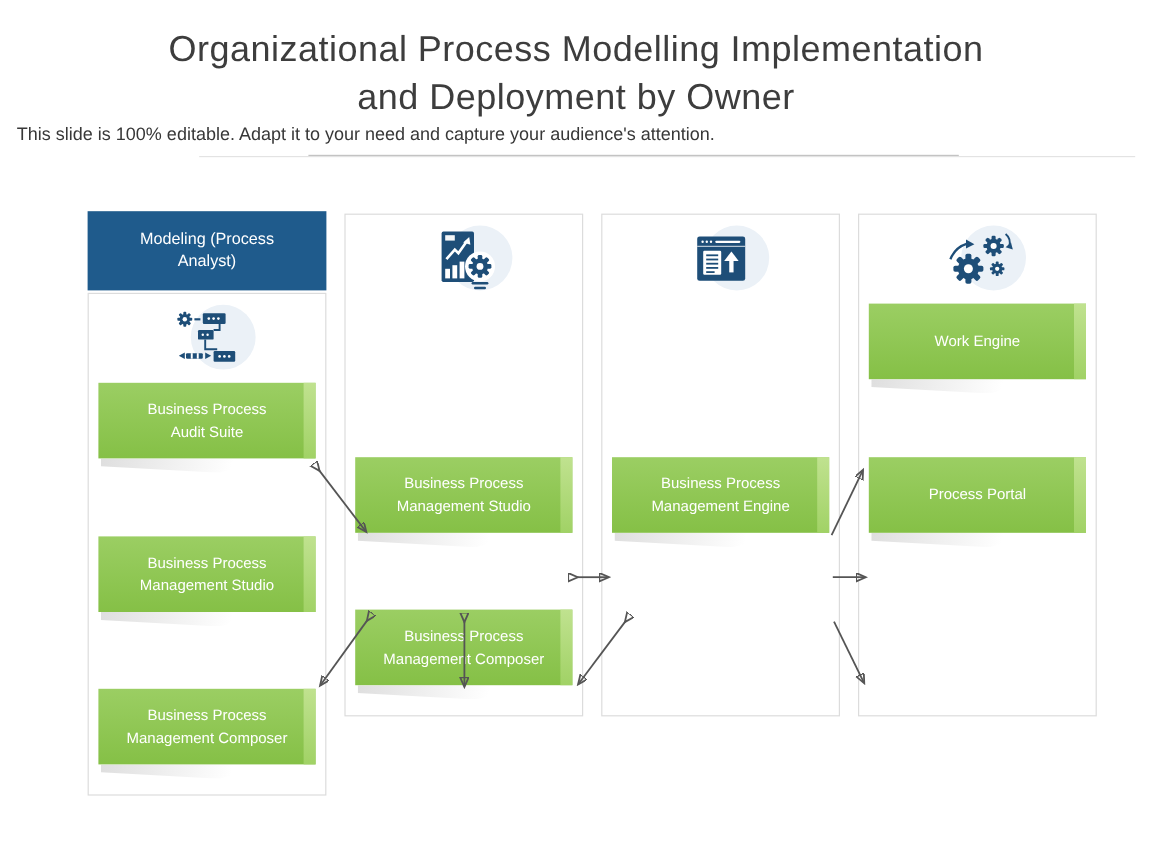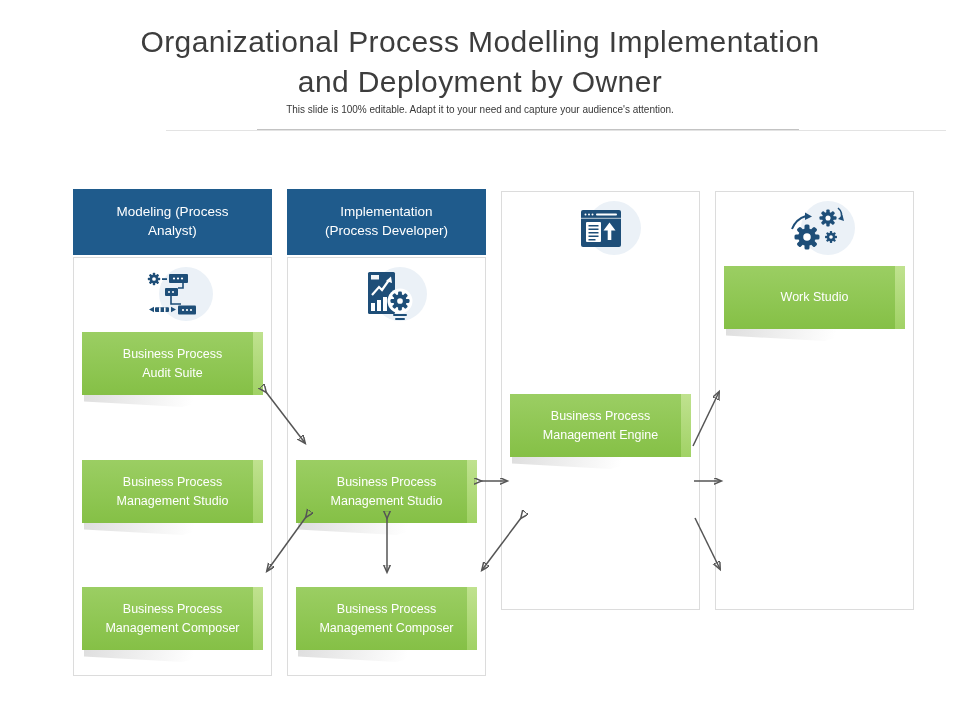--- a/index.html
+++ b/index.html
@@ -7,27 +7,27 @@
     position:relative;width:932px;height:720px;background:#ffffff;overflow:hidden;
     font-family:"Liberation Sans", sans-serif;margin:0 auto;
   }
   
   .title{
     position:absolute;top:22px;left:0;width:100%;text-align:center;
     font-size:30px;line-height:1.32;color:#3d3d3d;letter-spacing:.4px;
     white-space:pre-line;font-weight:400;
   }
   .subtitle{
-    position:absolute;top:104px;left:0;width:100%;text-align:center;
-    font-size:10px;color:#383838;
+    position:absolute;top:104px;left:0;width:100%;
+    font-size:15px;color:#383838;
   }
   .divider-light{position:absolute;top:130px;left:152px;width:788px;height:1px;background:#e3e3e3;}
   .divider-dark{position:absolute;top:129px;left:243px;width:542px;height:1px;background:#c3c3c3;}
   
-  .columns{position:absolute;top:189px;left:59px;display:flex;gap:15px;justify-content:flex-end;}
+  .columns{position:absolute;top:176px;left:59px;display:flex;gap:15px;justify-content:flex-end;}
   .column{width:199px;position:relative;}
   .col-header{
     height:66px;background:var(--header-blue,#1F5B8C);color:#fff;
     display:flex;align-items:center;justify-content:center;text-align:center;
     font-size:13.5px;line-height:1.4;padding:0 8px;box-sizing:border-box;
   }
   .col-header span{white-space:pre-line;}
   .col-body{
     position:relative;margin-top:2px;height:419px;background:#fff;
     border:1px solid #dcdcdc;box-sizing:border-box;
@@ -134,24 +134,20 @@
 Management Studio</span>
         </div>
         <div class="gbox row3">
           <span>Business Process
 Management Composer</span>
         </div>
       </div>
     </div>
 
     <div class="column">
-      <div class="col-header">
-        <span>Implementation
-(Process Developer)</span>
-      </div>
       <div class="col-body">
         <div class="icon-wrap">
           <div class="icon-circle"></div>
           <svg width="64" height="56" viewBox="0 0 64 56">
             <g class="icon-fill">
               <rect x="13" y="5" width="27" height="42" rx="1.5"></rect>
               <rect x="16" y="8" width="8" height="4.5" fill="#fff" opacity=".95"></rect>
               <path d="M17,28 L24,20 L27,23 L34,13" stroke="#fff" stroke-width="2.2" fill="none"></path>
               <polygon points="36,9.5 37,16 31,14" fill="#fff"></polygon>
               <rect x="16" y="36" width="4" height="8" fill="#fff"></rect>
@@ -215,21 +211,24 @@
               <polygon points="22,11.5 29,15.5 22,19"></polygon>
               <path d="M55,7 Q60,11 58,18" stroke="#1E4E78" stroke-width="1.6" fill="none"></path>
               <polygon points="55,18 61,20 59.5,14"></polygon>
               <use href="#gear" transform="translate(24,36) scale(1.25)"></use>
               <use href="#gear" transform="translate(45,17) scale(0.85)"></use>
               <use href="#gear" transform="translate(48,36) scale(0.6)"></use>
             </g>
           </svg>
         </div>
         <div class="gbox row1">
-          <span>Work Studio</span>
+          <span>Work Engine</span>
+        </div>
+        <div class="gbox row2">
+          <span>Process Portal</span>
         </div>
       </div>
     </div>
 
   </div>
 
   <svg class="arrows" width="960" height="720" viewBox="0 0 960 720">
     <defs>
       <marker id="ah" markerWidth="10" markerHeight="9" refX="7.5" refY="3.5" orient="auto" markerUnits="userSpaceOnUse">
         <path d="M0,0 L8,3.5 L0,7 Z" fill="#4d4d4d" stroke="none"></path>

